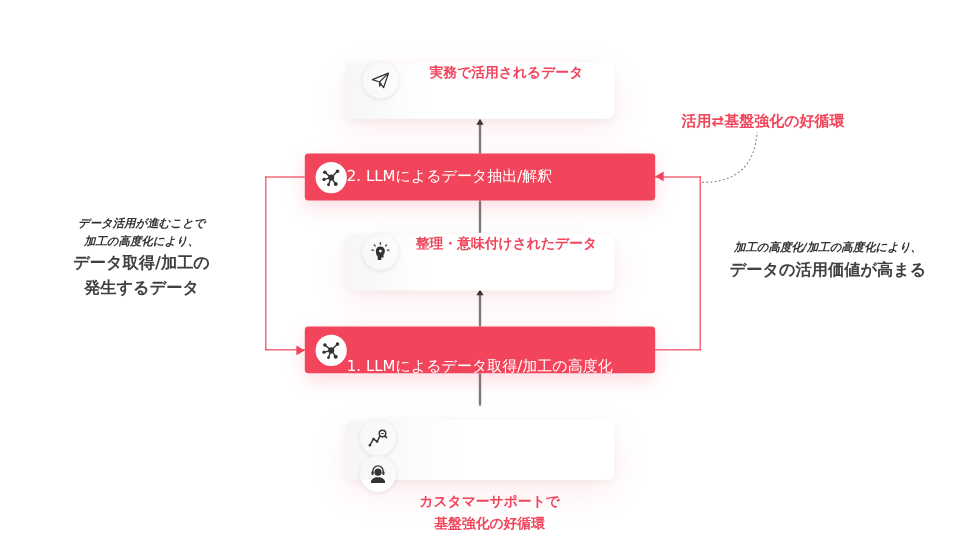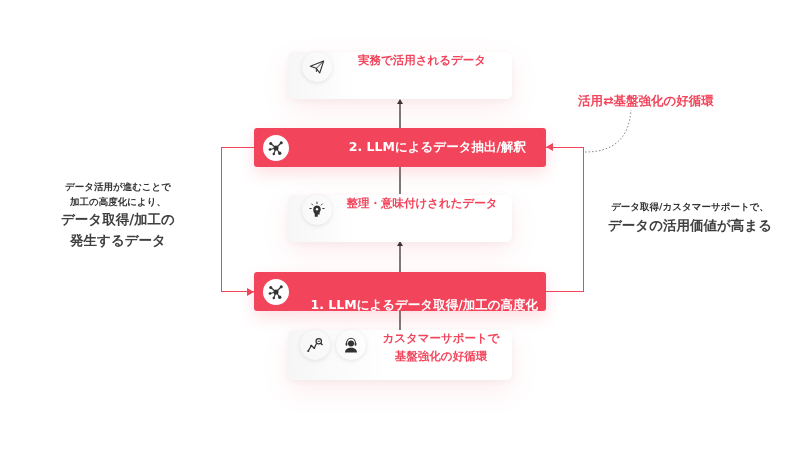--- a/index.html
+++ b/index.html
@@ -44,24 +44,24 @@
     }
     .bar .icon-circle {
       width: 26px; height: 26px; border-radius: 50%;
       background: #ffffff;
       display: flex; align-items: center; justify-content: center;
       margin-left: 9px;
       flex: 0 0 auto;
     }
     .bar .bar-label {
       color: #ffffff;
-      font-weight: bold;
+      font-weight: normal;
       font-size: 12.5px;
       flex: 1;
-      text-align: right;
+      text-align: left;
       padding-right: 20px;
     }
 
     .vline { position: absolute; width: 2px; background: #7a7a7a; }
     .arrowhead-up {
       position: absolute; width: 0; height: 0;
       border-left: 3px solid transparent; border-right: 3px solid transparent;
       border-bottom: 5px solid #333;
     }
 
@@ -71,26 +71,26 @@
       border-top: 4px solid transparent; border-bottom: 4px solid transparent;
       border-left: 7px solid #f2455c;
     }
     .arrow-left {
       position: absolute; width: 0; height: 0;
       border-top: 4px solid transparent; border-bottom: 4px solid transparent;
       border-right: 7px solid #f2455c;
     }
 
     .annot { position: absolute; text-align: center; }
-    .annot .small { font-size: 9.5px; font-weight: bold; color: #333; line-height: 1.55; display: block; }
+    .annot .small { font-size: 9.5px; font-weight: bold; color: #333; line-height: 1.55; display: block; font-style: italic; }
     .annot .big { font-size: 13.5px; font-weight: bold; color: #404040; line-height: 1.5; display: block; }
 
     .cycle-label {
       position: absolute; left: 568px; top: 93px;
-      color: #f2455c; font-weight: bold; font-size: 12.5px; margin-left: 10px;
+      color: #f2455c; font-weight: bold; font-size: 12.5px;
     }
     svg { display: block; }
   </style>
 </head>
 <body>
 
 <div class="vline" style="left:399px; top:311px; height:27px;"></div>
 <div class="vline" style="left:399px; top:244px; height:28px;"></div>
 <div class="arrowhead-up" style="left:397px; top:241px;"></div>
 <div class="vline" style="left:399px; top:167px; height:27px;"></div>
@@ -172,21 +172,21 @@
       <circle cx="5" cy="6" r="2" fill="#333"></circle>
         <circle cx="19" cy="5" r="2" fill="#333"></circle>
       <circle cx="4" cy="14" r="1.8" fill="#333"></circle>
         <circle cx="17" cy="19" r="2.2" fill="#333"></circle>
       <circle cx="9" cy="20" r="1.6" fill="#333"></circle>
     </svg>
   </div>
   <span class="bar-label" style="padding-right:8px;margin-top:27px;">1. LLMによるデータ取得/加工の高度化</span>
 </div>
 
-<div class="card" style="left:288px; top:330px; width:224px; height:50px; padding-left:12px;">
+<div class="card" style="left:288px; top:350px; width:224px; height:50px; padding-left:12px;flex-direction:column;">
   <div class="shade" style="width:100px;"></div>
   <div class="icon-circle" style="margin-right:6px;">
     <svg width="18" height="18" viewBox="0 0 24 24">
       <polyline points="3,20 7,13 11,16 14,10" fill="none" stroke="#333" stroke-width="1.6"></polyline>
       <circle cx="3" cy="20" r="1.4" fill="#333"></circle>
         <circle cx="7" cy="13" r="1.4" fill="#333"></circle>
       <circle cx="11" cy="16" r="1.4" fill="#333"></circle>
       <circle cx="17" cy="7" r="3.6" fill="none" stroke="#333" stroke-width="1.6"></circle>
       <line x1="19.6" y1="9.6" x2="22" y2="12" stroke="#333" stroke-width="1.8"></line>
       <line x1="15.5" y1="7" x2="18.5" y2="7" stroke="#333" stroke-width="1.2"></line>
@@ -210,15 +210,15 @@
 <div class="cycle-label">活用⇄基盤強化の好循環</div>
 
 <div class="annot" style="left:28px; top:180px; width:180px;">
   <span class="small">データ活用が進むことで</span>
   <span class="small">加工の高度化により、</span>
   <span class="big">データ取得/加工の</span>
   <span class="big">発生するデータ</span>
 </div>
 
 <div class="annot" style="left:592px; top:200px; width:196px;">
-  <span class="small">データ取得/カスタマーサポートで、</span>
+  <span class="small">加工の高度化/加工の高度化により、</span>
   <span class="big">データの活用価値が高まる</span>
 </div>
 
 </body></html>

